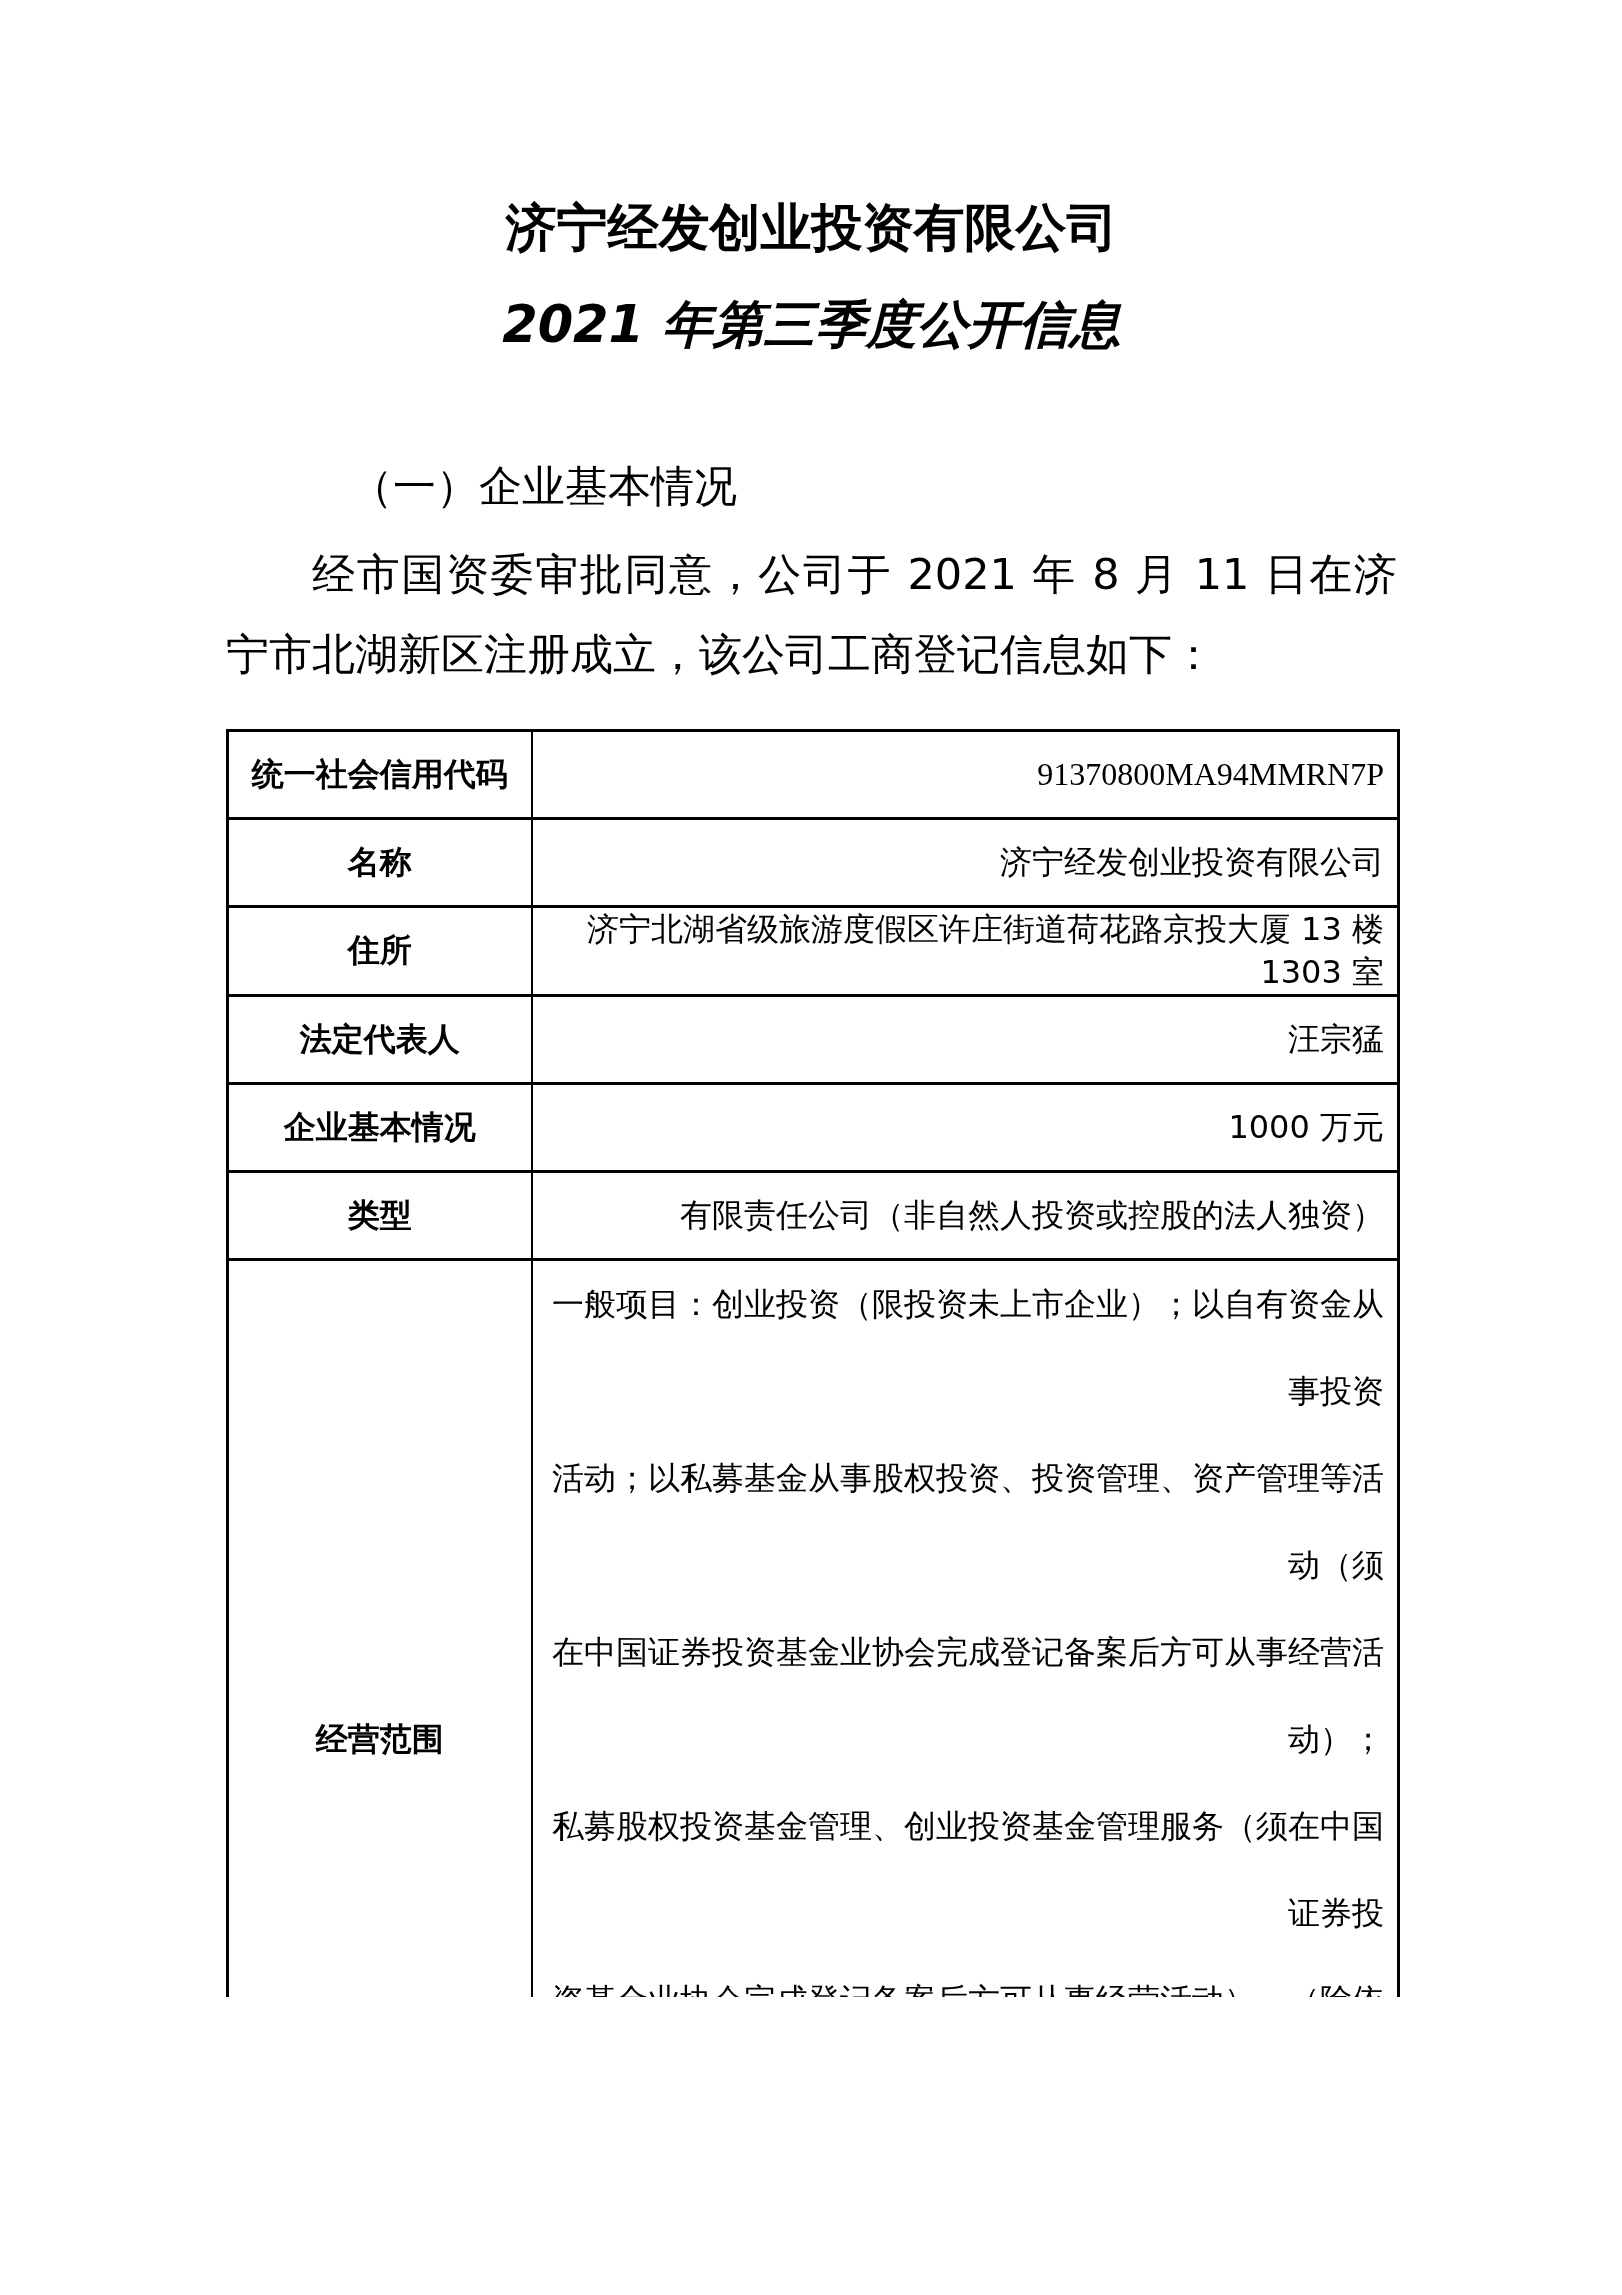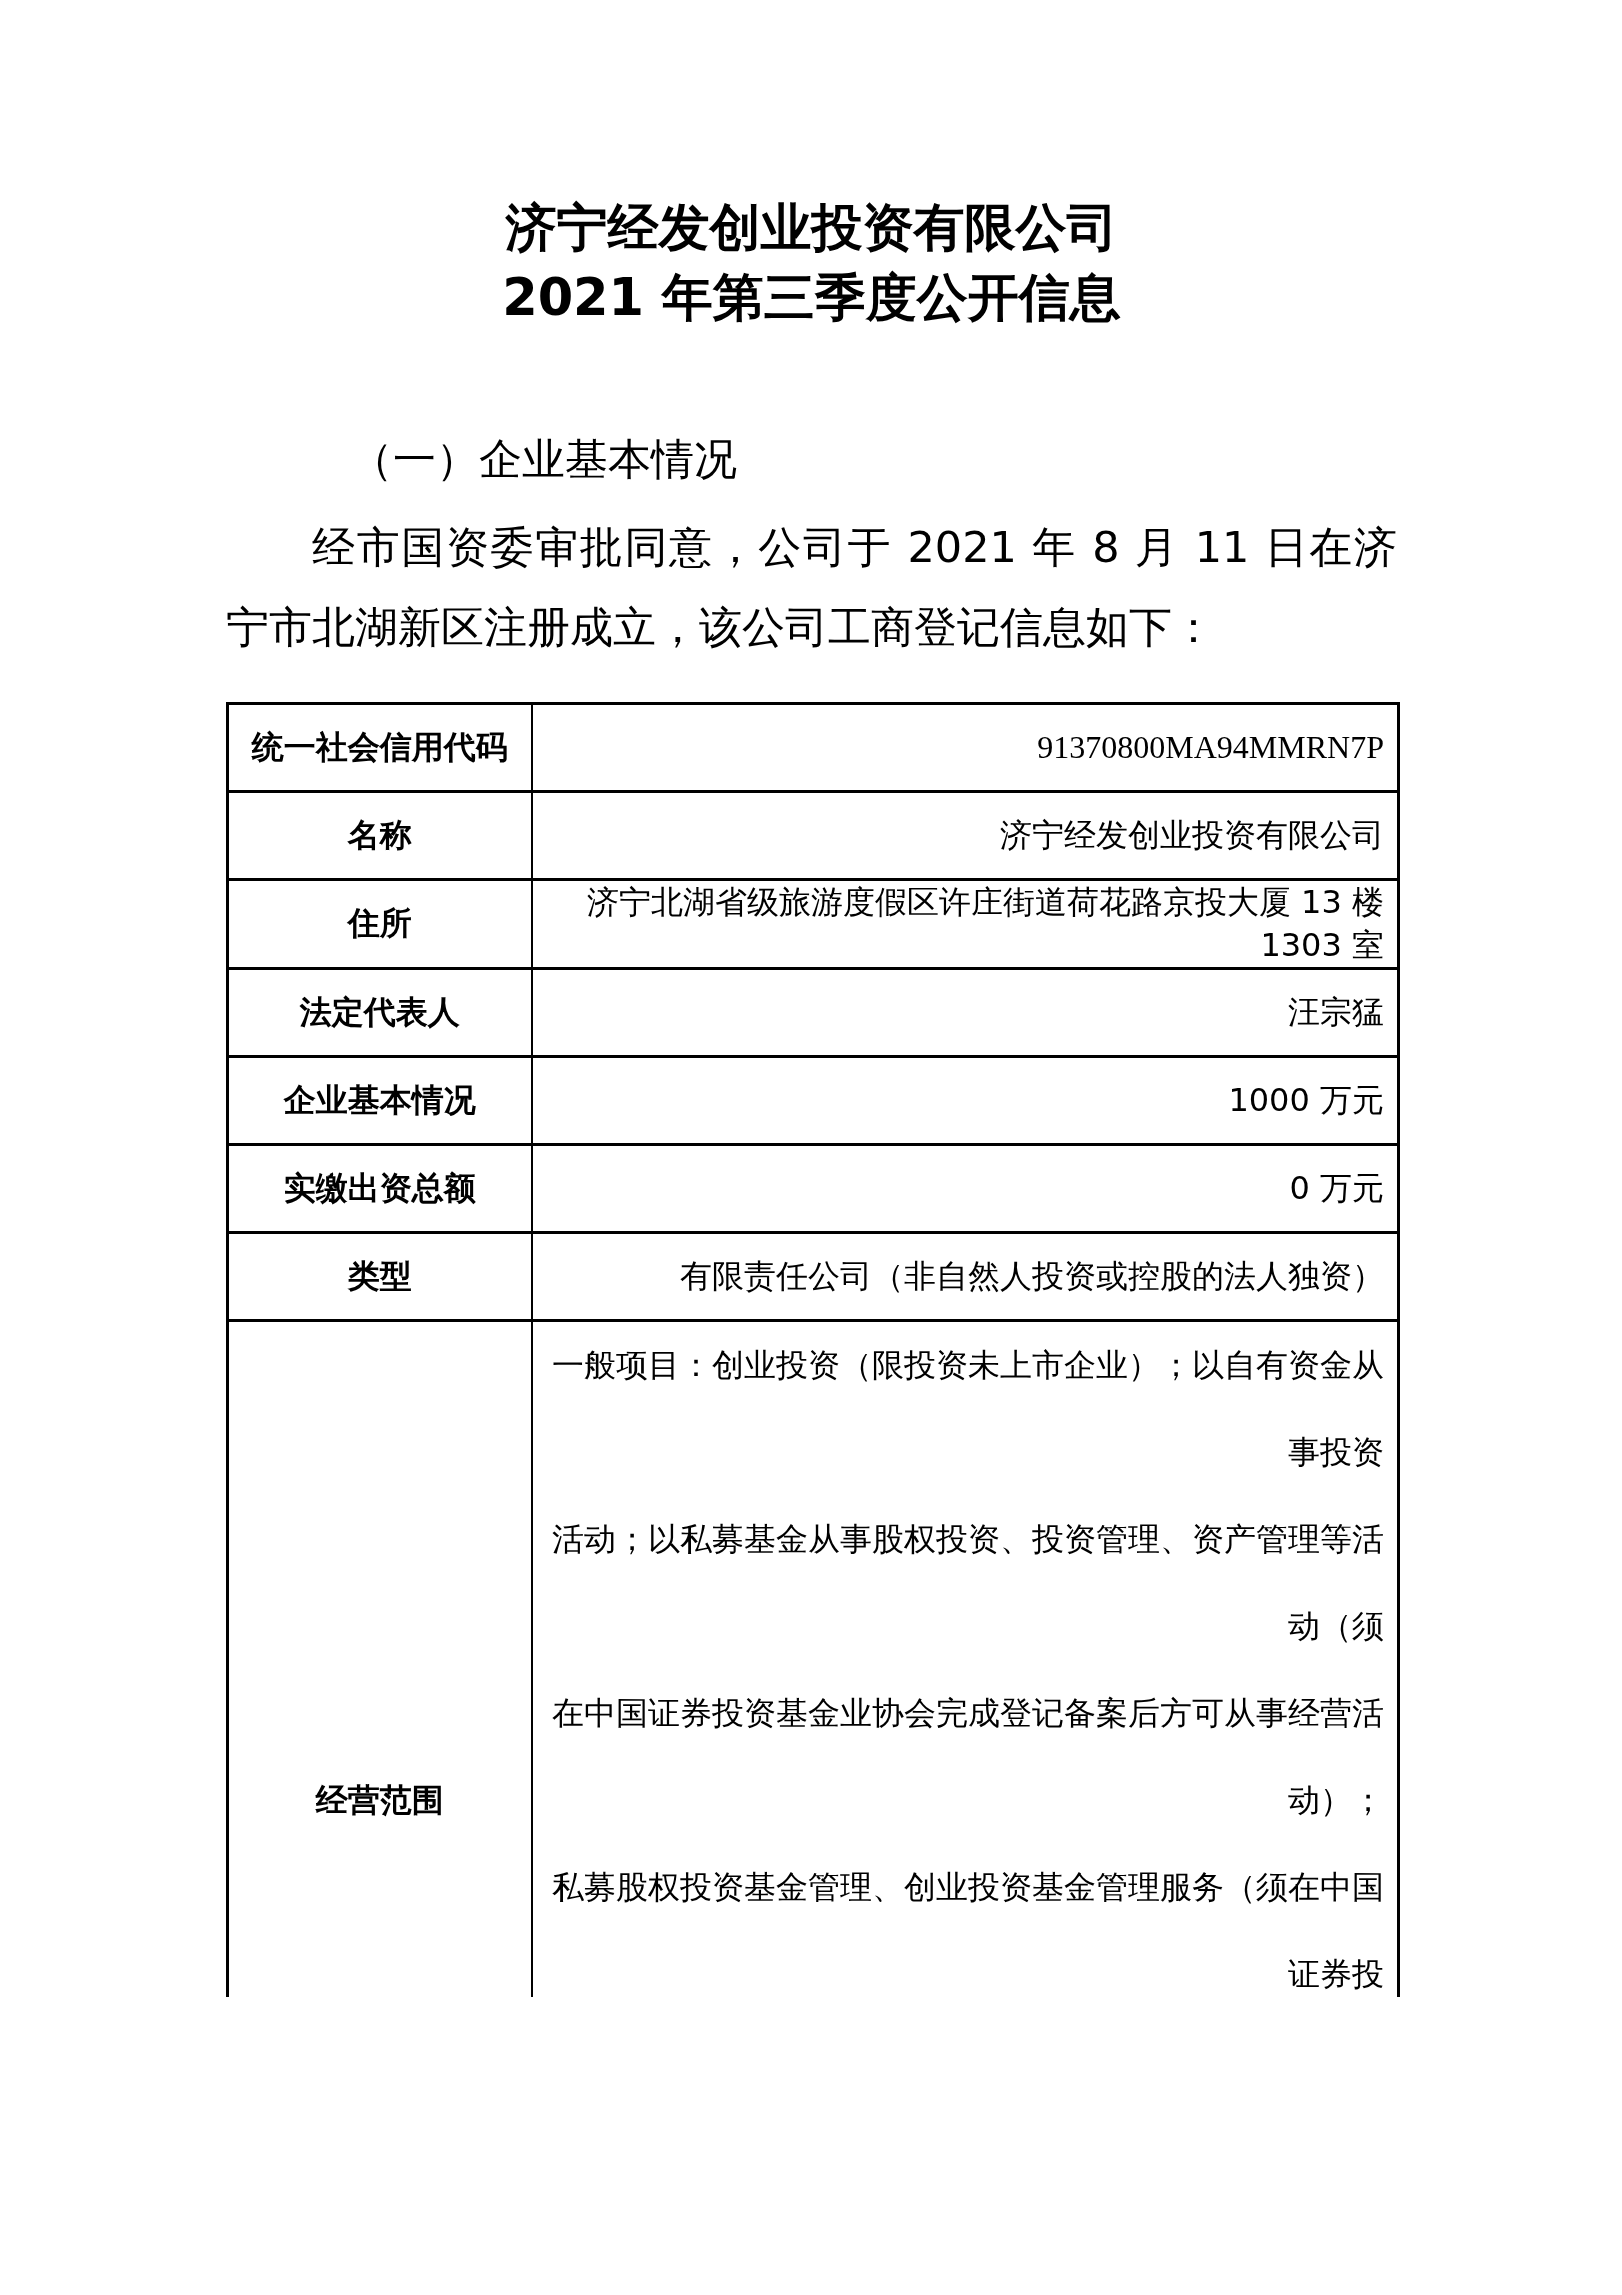--- a/index.html
+++ b/index.html
@@ -16,21 +16,21 @@
     padding: 196px 226px 0 226px;
   }
 
   .title {
     margin: 0;
     text-align: center;
     font-size: 51px;
     font-weight: bold;
     line-height: 64px;
   }
-  .subtitle { margin-top: 6px; }
+  .subtitle { margin-top: 33px; font-style: italic; }
 
   .section-heading {
     margin-top: 106px;
     padding-left: 124px;
     font-size: 43px;
     line-height: 46px;
     font-weight: 400;
   }
 
   .intro {
@@ -120,24 +120,20 @@
       </tr>
       <tr>
         <td class="label-cell">法定代表人</td>
         <td class="value-cell">汪宗猛</td>
       </tr>
       <tr>
         <td class="label-cell">企业基本情况</td>
         <td class="value-cell">1000 万元</td>
       </tr>
       <tr>
-        <td class="label-cell">实缴出资总额</td>
-        <td class="value-cell">0 万元</td>
-      </tr>
-      <tr>
         <td class="label-cell">类型</td>
         <td class="value-cell">有限责任公司（非自然人投资或控股的法人独资）</td>
       </tr>
       <tr class="scope-row">
         <td class="label-cell">经营范围</td>
         <td class="value-cell">一般项目：创业投资（限投资未上市企业）；以自有资金从事投资
 活动；以私募基金从事股权投资、投资管理、资产管理等活动（须
 在中国证券投资基金业协会完成登记备案后方可从事经营活动）；
 私募股权投资基金管理、创业投资基金管理服务（须在中国证券投
 资基金业协会完成登记备案后方可从事经营活动）。（除依法须经批

